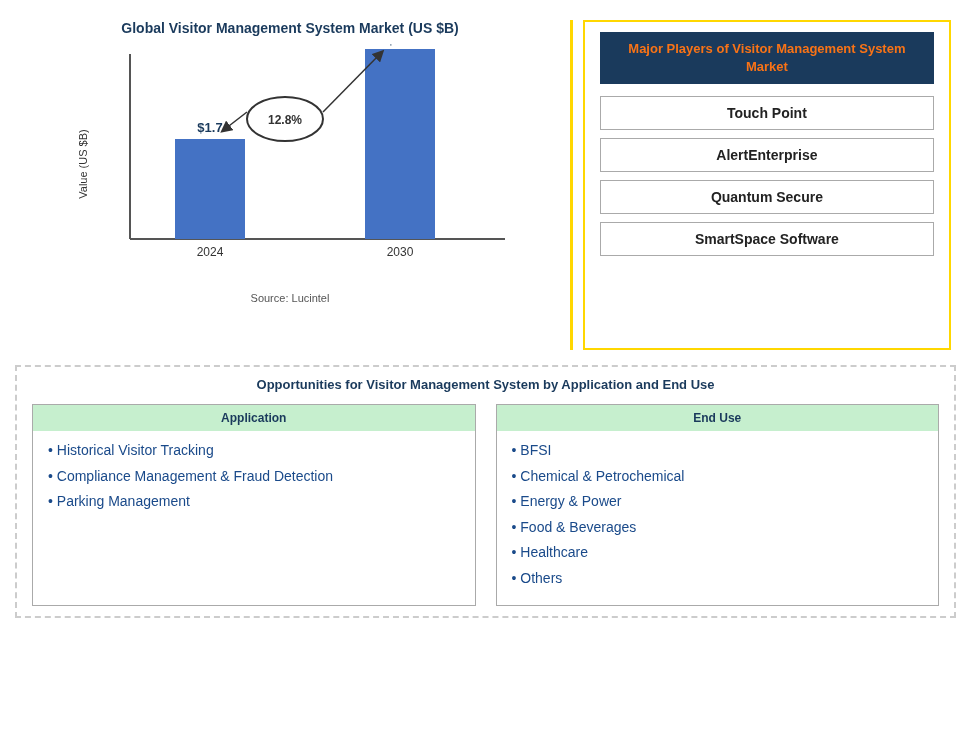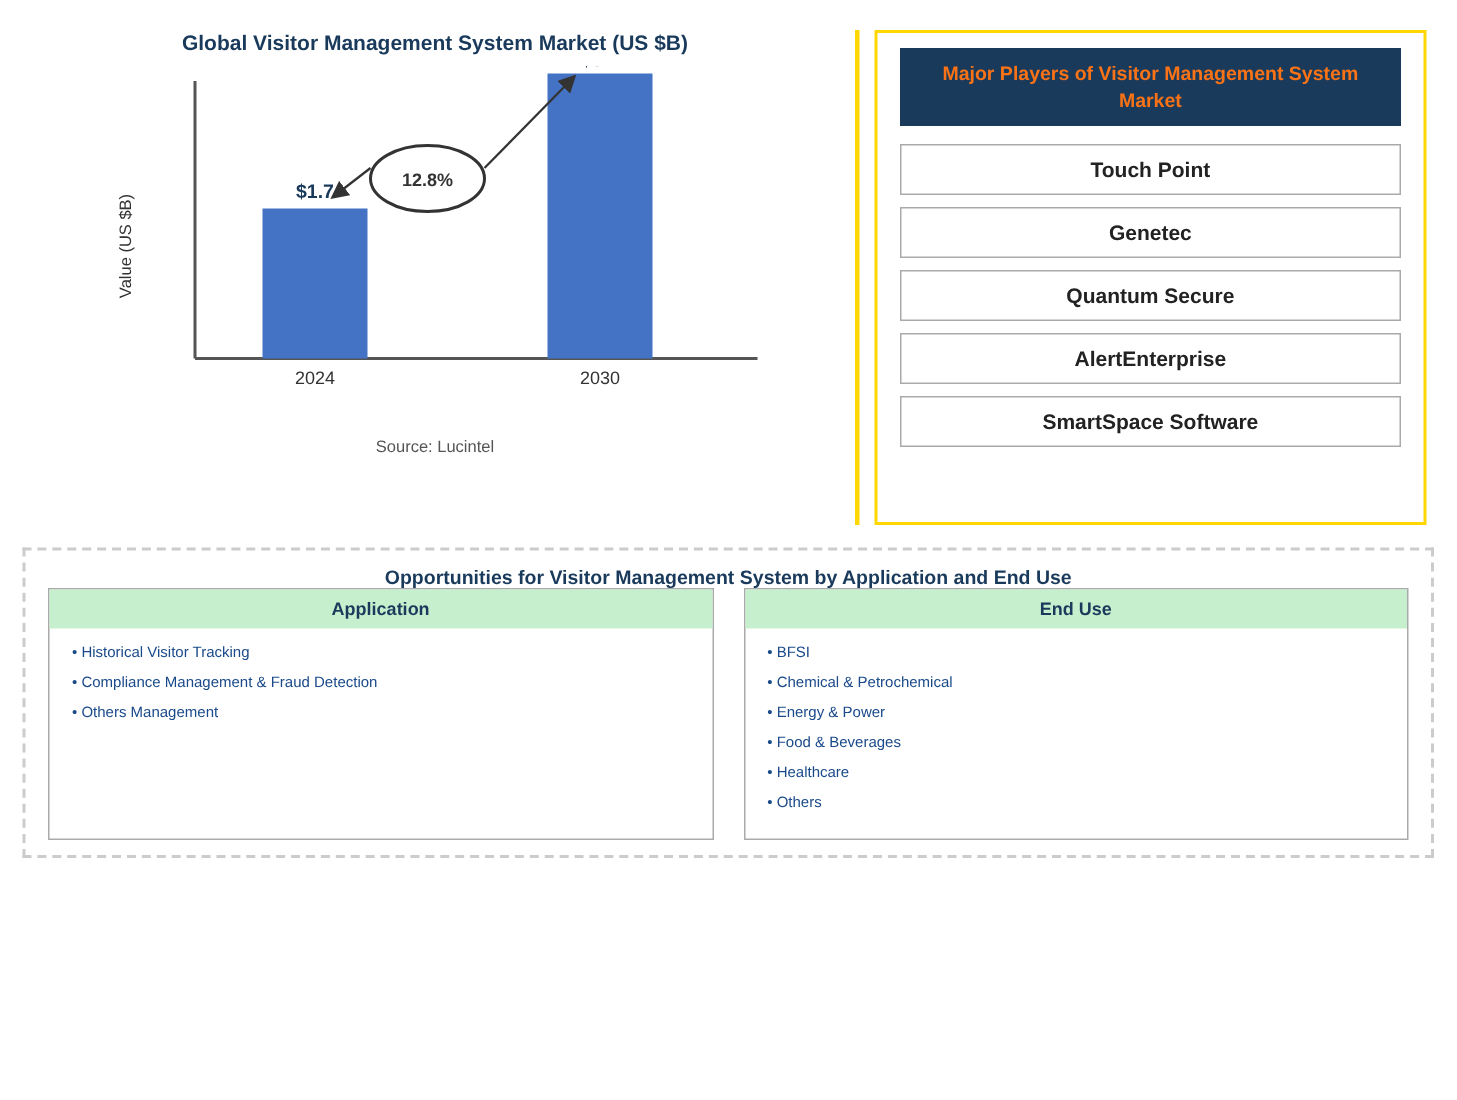--- a/index.html
+++ b/index.html
@@ -83,20 +83,21 @@
       border: 2px dashed #ccc;
       margin: 5px 5px;
       padding: 10px 15px;
     }
 
     .bottom-header {
       text-align: center;
       font-weight: bold;
       font-size: 13px;
       color: #1a3a5c;
+      margin-bottom: 12px;
     }
 
     .bottom-columns {
       display: flex;
       gap: 20px;
     }
 
     .bottom-col {
       flex: 1;
       border: 1px solid #aaa;
@@ -109,21 +110,21 @@
       font-size: 12px;
       padding: 6px;
       color: #1a3a5c;
     }
 
     .col-content {
       padding: 10px 15px;
     }
 
     .col-item {
-      font-size: 10px;
+      font-size: 14px;
       color: #1a4a8a;
       margin-bottom: 6px;
       line-height: 1.4;
     }
 
     
     .chart-svg-wrapper {
       position: relative;
       height: 240px;
       padding-left: 45px;
@@ -176,39 +177,38 @@
       <div class="source-text">Source: Lucintel</div>
     </div>
 
     <div style="width:3px; background:#FFD700; margin: 10px 0;"></div>
 
     <div class="players-area">
       <div class="players-header">Major Players of Visitor Management System Market</div>
 
       <div>
         <div class="player-item">Touch Point</div>
-        <div class="player-item">Genetec</div>
+        <div class="player-item">AlertEnterprise</div>
         <div class="player-item">Quantum Secure</div>
-        <div class="player-item">AlertEnterprise</div>
         <div class="player-item">SmartSpace Software</div>
       </div>
     </div>
   </div>
 
   <div class="bottom-section">
     <div class="bottom-header">Opportunities for Visitor Management System by Application and End Use</div>
 
     <div class="bottom-columns">
 
       <div class="bottom-col">
         <div class="col-header">Application</div>
         <div class="col-content">
           <div class="col-item">• Historical Visitor Tracking</div>
           <div class="col-item">• Compliance Management &amp; Fraud Detection</div>
-          <div class="col-item">• Others Management</div>
+          <div class="col-item">• Parking Management</div>
         </div>
       </div>
 
       <div class="bottom-col">
         <div class="col-header">End Use</div>
         <div class="col-content">
           <div class="col-item">• BFSI</div>
           <div class="col-item">• Chemical &amp; Petrochemical</div>
           <div class="col-item">• Energy &amp; Power</div>
           <div class="col-item">• Food &amp; Beverages</div>

